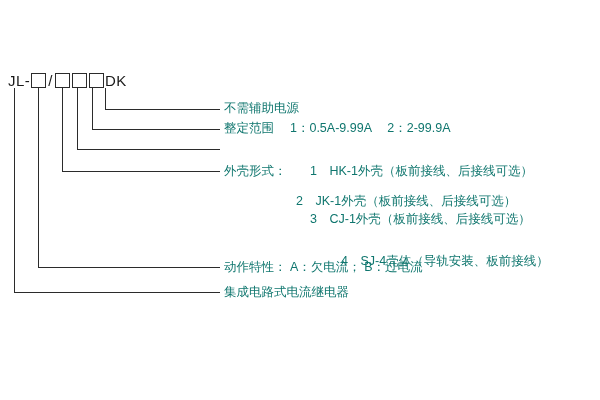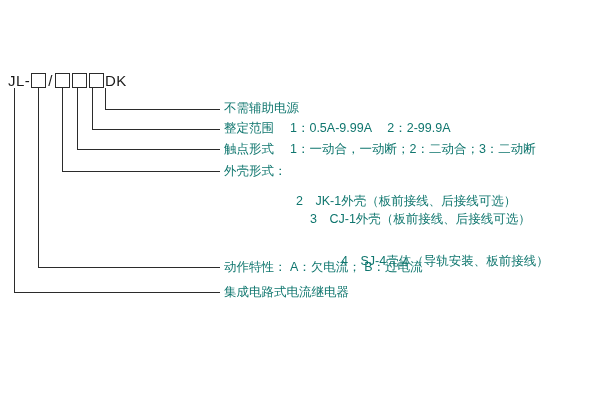--- a/index.html
+++ b/index.html
@@ -101,24 +101,24 @@
   <div class="vline" style="left:38px; top:88px; height:180px;"></div>
   <div class="hline" style="left:38px; top:267px; width:182px;"></div>
 
   <div class="vline" style="left:14px; top:88px; height:205px;"></div>
   <div class="hline" style="left:14px; top:292px; width:206px;"></div>
 
   <div class="desc" style="left:224px; top:101px;">不需辅助电源</div>
 
   <div class="desc" style="left:224px; top:121px;text-align:center;">整定范围　 1：0.5A-9.99A　 2：2-99.9A</div>
 
-  <div class="desc" style="left:224px; top:142px;">触点形式　 1：一动合，一动断；2：二动合；3：二动断</div>
 
   <div class="desc" style="left:224px; top:164px;">外壳形式：</div>
 
+  <div class="desc cont" style="left:310px; top:164px;">1　HK-1外壳（板前接线、后接线可选）</div>
 
   <div class="desc cont" style="left:296px; top:194px;">2　JK-1外壳（板前接线、后接线可选）</div>
 
   <div class="desc cont" style="left:310px; top:212px;">3　CJ-1外壳（板前接线、后接线可选）</div>
 
   <div class="desc cont" style="left:310px; top:254px;margin-left:31px;">4　SJ-4壳体（导轨安装、板前接线）</div>
 
   <div class="desc" style="left:224px; top:260px;">动作特性： A：欠电流； B：过电流</div>
 
   <div class="desc" style="left:224px; top:285px;text-align:right;">集成电路式电流继电器</div>

